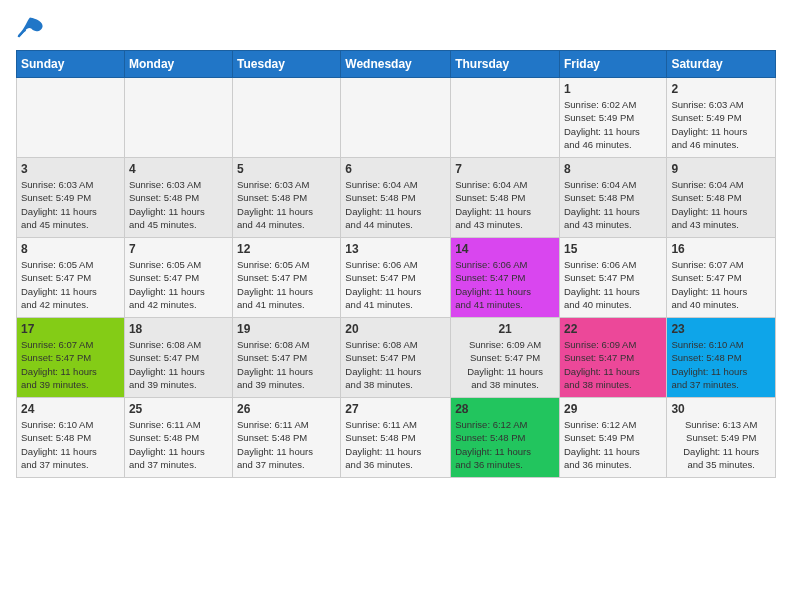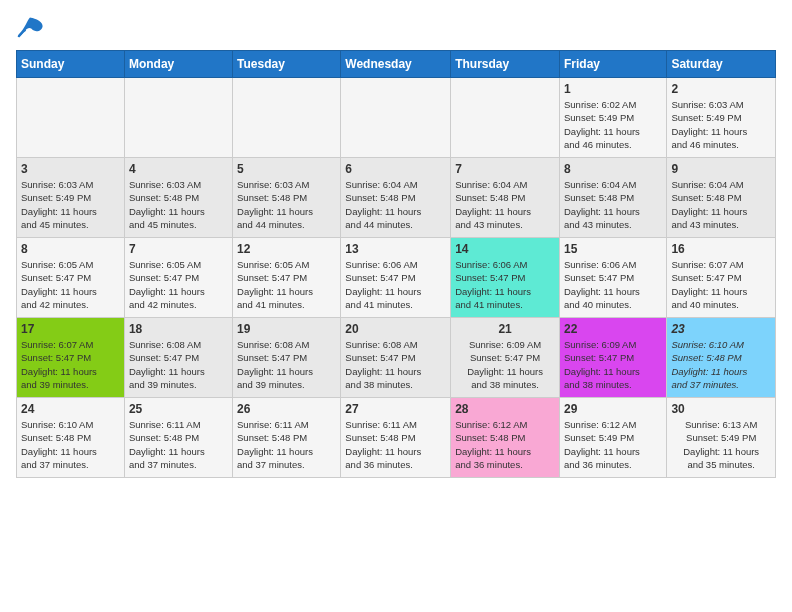--- a/index.html
+++ b/index.html
@@ -201,21 +201,21 @@
 Daylight: 11 hours
 and 41 minutes.</div>
         </td>
         <td style="background: rgb(245, 245, 245);">
           <span class="day-number">13</span>
           <div class="day-info" style="white-space: pre-line;">Sunrise: 6:06 AM
 Sunset: 5:47 PM
 Daylight: 11 hours
 and 41 minutes.</div>
         </td>
-        <td style="background: #5eead4;">
+        <td style="background: #d946ef;">
           <span class="day-number">14</span>
           <div class="day-info" style="white-space: pre-line;">Sunrise: 6:06 AM
 Sunset: 5:47 PM
 Daylight: 11 hours
 and 41 minutes.</div>
         </td>
         <td style="background: rgb(245, 245, 245); margin-top: 36px;">
           <span class="day-number">15</span>
           <div class="day-info" style="white-space: pre-line;">Sunrise: 6:06 AM
 Sunset: 5:47 PM
@@ -259,28 +259,28 @@
 Daylight: 11 hours
 and 38 minutes.</div>
         </td>
         <td style="background: rgb(232, 232, 232); text-align: center;">
           <span class="day-number">21</span>
           <div class="day-info" style="white-space: pre-line;">Sunrise: 6:09 AM
 Sunset: 5:47 PM
 Daylight: 11 hours
 and 38 minutes.</div>
         </td>
-        <td style="background: #d946ef;">
+        <td style="background: #ec4899;">
           <span class="day-number">22</span>
           <div class="day-info" style="white-space: pre-line;">Sunrise: 6:09 AM
 Sunset: 5:47 PM
 Daylight: 11 hours
 and 38 minutes.</div>
         </td>
-        <td style="background: #7dd3fc; font-style: italic;">
+        <td style="background: #0ea5e9;">
           <span class="day-number">23</span>
           <div class="day-info" style="white-space: pre-line;">Sunrise: 6:10 AM
 Sunset: 5:48 PM
 Daylight: 11 hours
 and 37 minutes.</div>
         </td>
       </tr>
       <tr>
         <td style="background: rgb(245, 245, 245);">
           <span class="day-number">24</span>
@@ -303,21 +303,21 @@
 Daylight: 11 hours
 and 37 minutes.</div>
         </td>
         <td style="background: rgb(245, 245, 245);">
           <span class="day-number">27</span>
           <div class="day-info" style="white-space: pre-line;">Sunrise: 6:11 AM
 Sunset: 5:48 PM
 Daylight: 11 hours
 and 36 minutes.</div>
         </td>
-        <td style="background: #f9a8d4; margin-top: 25px;">
+        <td style="background: #22c55e; margin-top: 25px;">
           <span class="day-number">28</span>
           <div class="day-info" style="white-space: pre-line;">Sunrise: 6:12 AM
 Sunset: 5:48 PM
 Daylight: 11 hours
 and 36 minutes.</div>
         </td>
         <td style="background: rgb(245, 245, 245);">
           <span class="day-number">29</span>
           <div class="day-info" style="white-space: pre-line;">Sunrise: 6:12 AM
 Sunset: 5:49 PM

